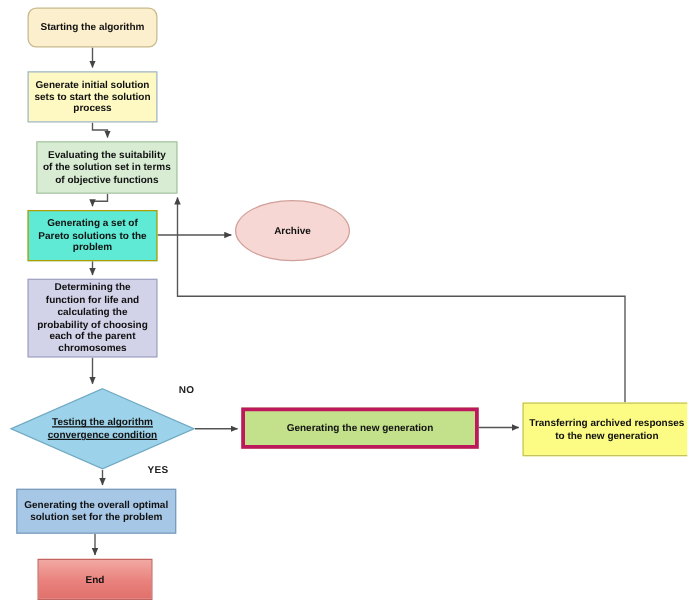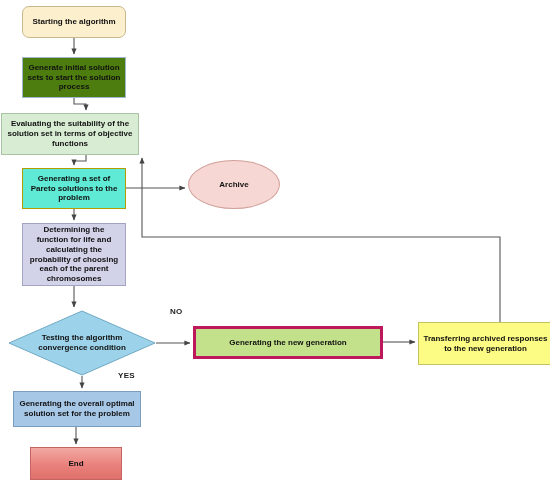--- a/index.html
+++ b/index.html
@@ -31,25 +31,25 @@
   }
   
   .n-start {
     left: 22px; top: 6px; width: 104px; height: 32px;
     background: #fcefcd;
     border: 1px solid #c8b98c;
     border-radius: 7px;
   }
   .n-init {
     left: 22px; top: 57px; width: 104px; height: 41px;
-    background: #4d7c0f;
+    background: #fef9c3;
     border: 1px solid #9fb6cf;
   }
   .n-eval {
-    left: 1px; top: 113px; width: 138px; height: 42px;
+    left: 29px; top: 113px; width: 113px; height: 42px;
     background: #d8ecd4;
     border: 1px solid #a8c4a2;
   }
   .n-pareto {
     left: 22px; top: 168px; width: 104px; height: 41px;
     background: #5eead4;
     border: 1px solid #b39c00;
   }
   .n-determine {
     left: 22px; top: 223px; width: 104px; height: 63px;
@@ -60,20 +60,21 @@
   .n-archive {
     left: 188px; top: 160px; width: 92px; height: 49px;
     background: #f6d7d3;
     border: 1px solid #d1a09a;
     border-radius: 50%;
   }
   .n-diamond {
     left: 8px; top: 310px; width: 148px; height: 66px;
     background: transparent;
     border: none;
+    text-decoration: underline;
   }
   .n-diamond .dlabel {
     position: relative;
     z-index: 2;
     width: 110px;
   }
   .n-diamond svg {
     position: absolute;
     left: 0; top: 0;
   }
@@ -100,21 +101,21 @@
   }
   
   .edge-label {
     position: absolute;
     font-size: 8px;
     font-weight: bold;
     color: #222222;
     letter-spacing: 0.3px;
     z-index: 4;
   }
-  .lbl-no  { left: 170px; top: 307px; }
+  .lbl-no  { left: 143px; top: 307px; }
   .lbl-yes { left: 118px; top: 371px; text-align: center; }
   
   #edges {
     position: absolute;
     left: 0; top: 0;
     width: 550px; height: 486px;
     z-index: 1;
   }
 </style>
 </head>

